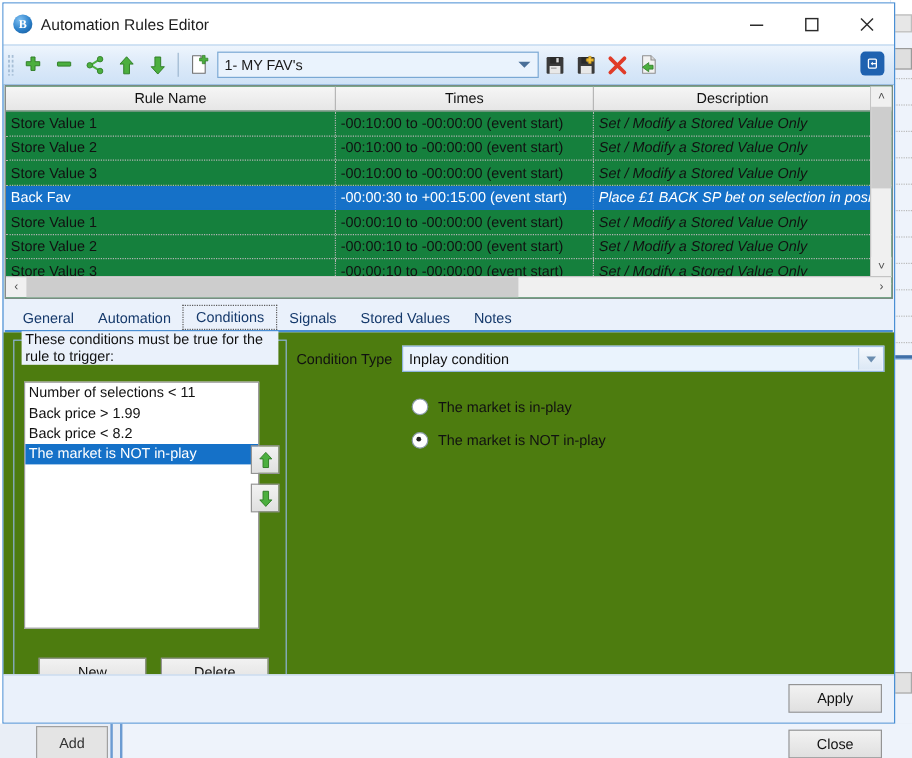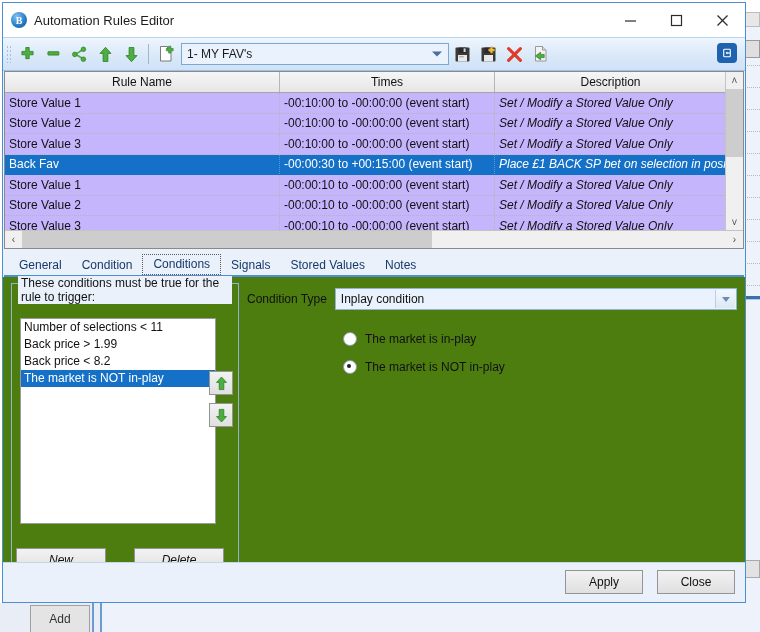--- a/index.html
+++ b/index.html
@@ -129,21 +129,21 @@
   .pin-btn {
     position: absolute; right: 8px; top: 5px;
     width: 20px; height: 20px; border-radius: 4px;
     background: #1f62b0;
     display: flex; align-items: center; justify-content: center;
   }
 
   
   .grid-area {
     margin: 0 1px; flex: none;
-    height: 178px; background: #c4b5fd;
+    height: 178px; background: #15803d;
     border: 1px solid #8a8a8a; box-sizing: border-box;
     position: relative; overflow: hidden;
   }
   .grid-header { display: flex; height: 20px; background: linear-gradient(to bottom,#f6f6f6,#e6e6e6);
     border-bottom: 1px solid #a5a5a5; }
   .gh {
     display: flex; align-items: center; justify-content: center;
     font-size: 12px; color: #111;
     border-right: 1px solid #b6b6b6; box-sizing: border-box;
   }
@@ -197,21 +197,21 @@
     padding: 0 3px; font-size: 12px; color: #111; line-height: 14px;
     width: 208px;
   }
   .listbox {
     position: absolute; left: 8px; top: 34px; width: 196px; height: 206px;
     background: #ffffff; border: 1px solid #9a9a9a; box-sizing: border-box;
     overflow: hidden;
   }
   .li { font-size: 12px; color: #111; padding: 1px 3px; line-height: 15px; white-space: nowrap; }
   .li.sel { background: #1571c8; color: #ffffff; }
-  .gb-buttons { position: absolute; left: 4px; bottom: 8px; display: flex; gap: 28px; font-style: italic; }
+  .gb-buttons { position: absolute; left: 20px; bottom: 8px; display: flex; gap: 12px; }
   .btn {
     background: linear-gradient(to bottom,#f2f2f2,#e0e0e0);
     border: 1px solid #949494; box-sizing: border-box;
     font-size: 12px; color: #111; text-align: center;
   }
   .btn.sm { width: 90px; height: 24px; line-height: 22px; }
 
   .arrow-btns { position: absolute; left: 206px; top: 94px; }
   .arrow-btn {
     width: 24px; height: 24px; margin-bottom: 8px;
@@ -246,21 +246,21 @@
   }
   .radio.on::after {
     content: ''; position: absolute; left: 3px; top: 3px;
     width: 4px; height: 4px; border-radius: 50%; background: #222;
   }
   .radio-label { font-size: 12px; color: #111; }
 
   
   .footer { height: 40px; flex: none; position: relative; background: #eaf1fb; }
   .footer-sep { position: absolute; left: 0; right: 0; top: 0; height: 1px; background: #c3d6ec; }
-  .footer-btns { position: absolute; right: 10px; top: 8px; display: flex; gap: 14px; }
+  .footer-btns { position: absolute; right: 10px; top: 8px; display: flex; gap: 14px; flex-direction: column; }
   .btn.lg { width: 78px; height: 24px; line-height: 22px; }
 
   svg { display: block; }
 </style>
 </head>
 <body>
 
 <div id="root">
 
   <div class="bg-layer">
@@ -465,21 +465,21 @@
 
       <div class="hscroll">
         <div class="hs-btn" style="left:0;">‹</div>
         <div class="hs-thumb"></div>
         <div class="hs-btn" style="right:0;">›</div>
       </div>
     </div>
 
     <div class="tabbar">
       <div class="tab">General</div>
-      <div class="tab">Condition</div>
+      <div class="tab">Automation</div>
       <div class="tab active">Conditions</div>
       <div class="tab">Signals</div>
       <div class="tab">Stored Values</div>
       <div class="tab">Notes</div>
     </div>
     <div class="tab-underline"></div>
 
     <div class="content">
 
       <div class="groupbox">

